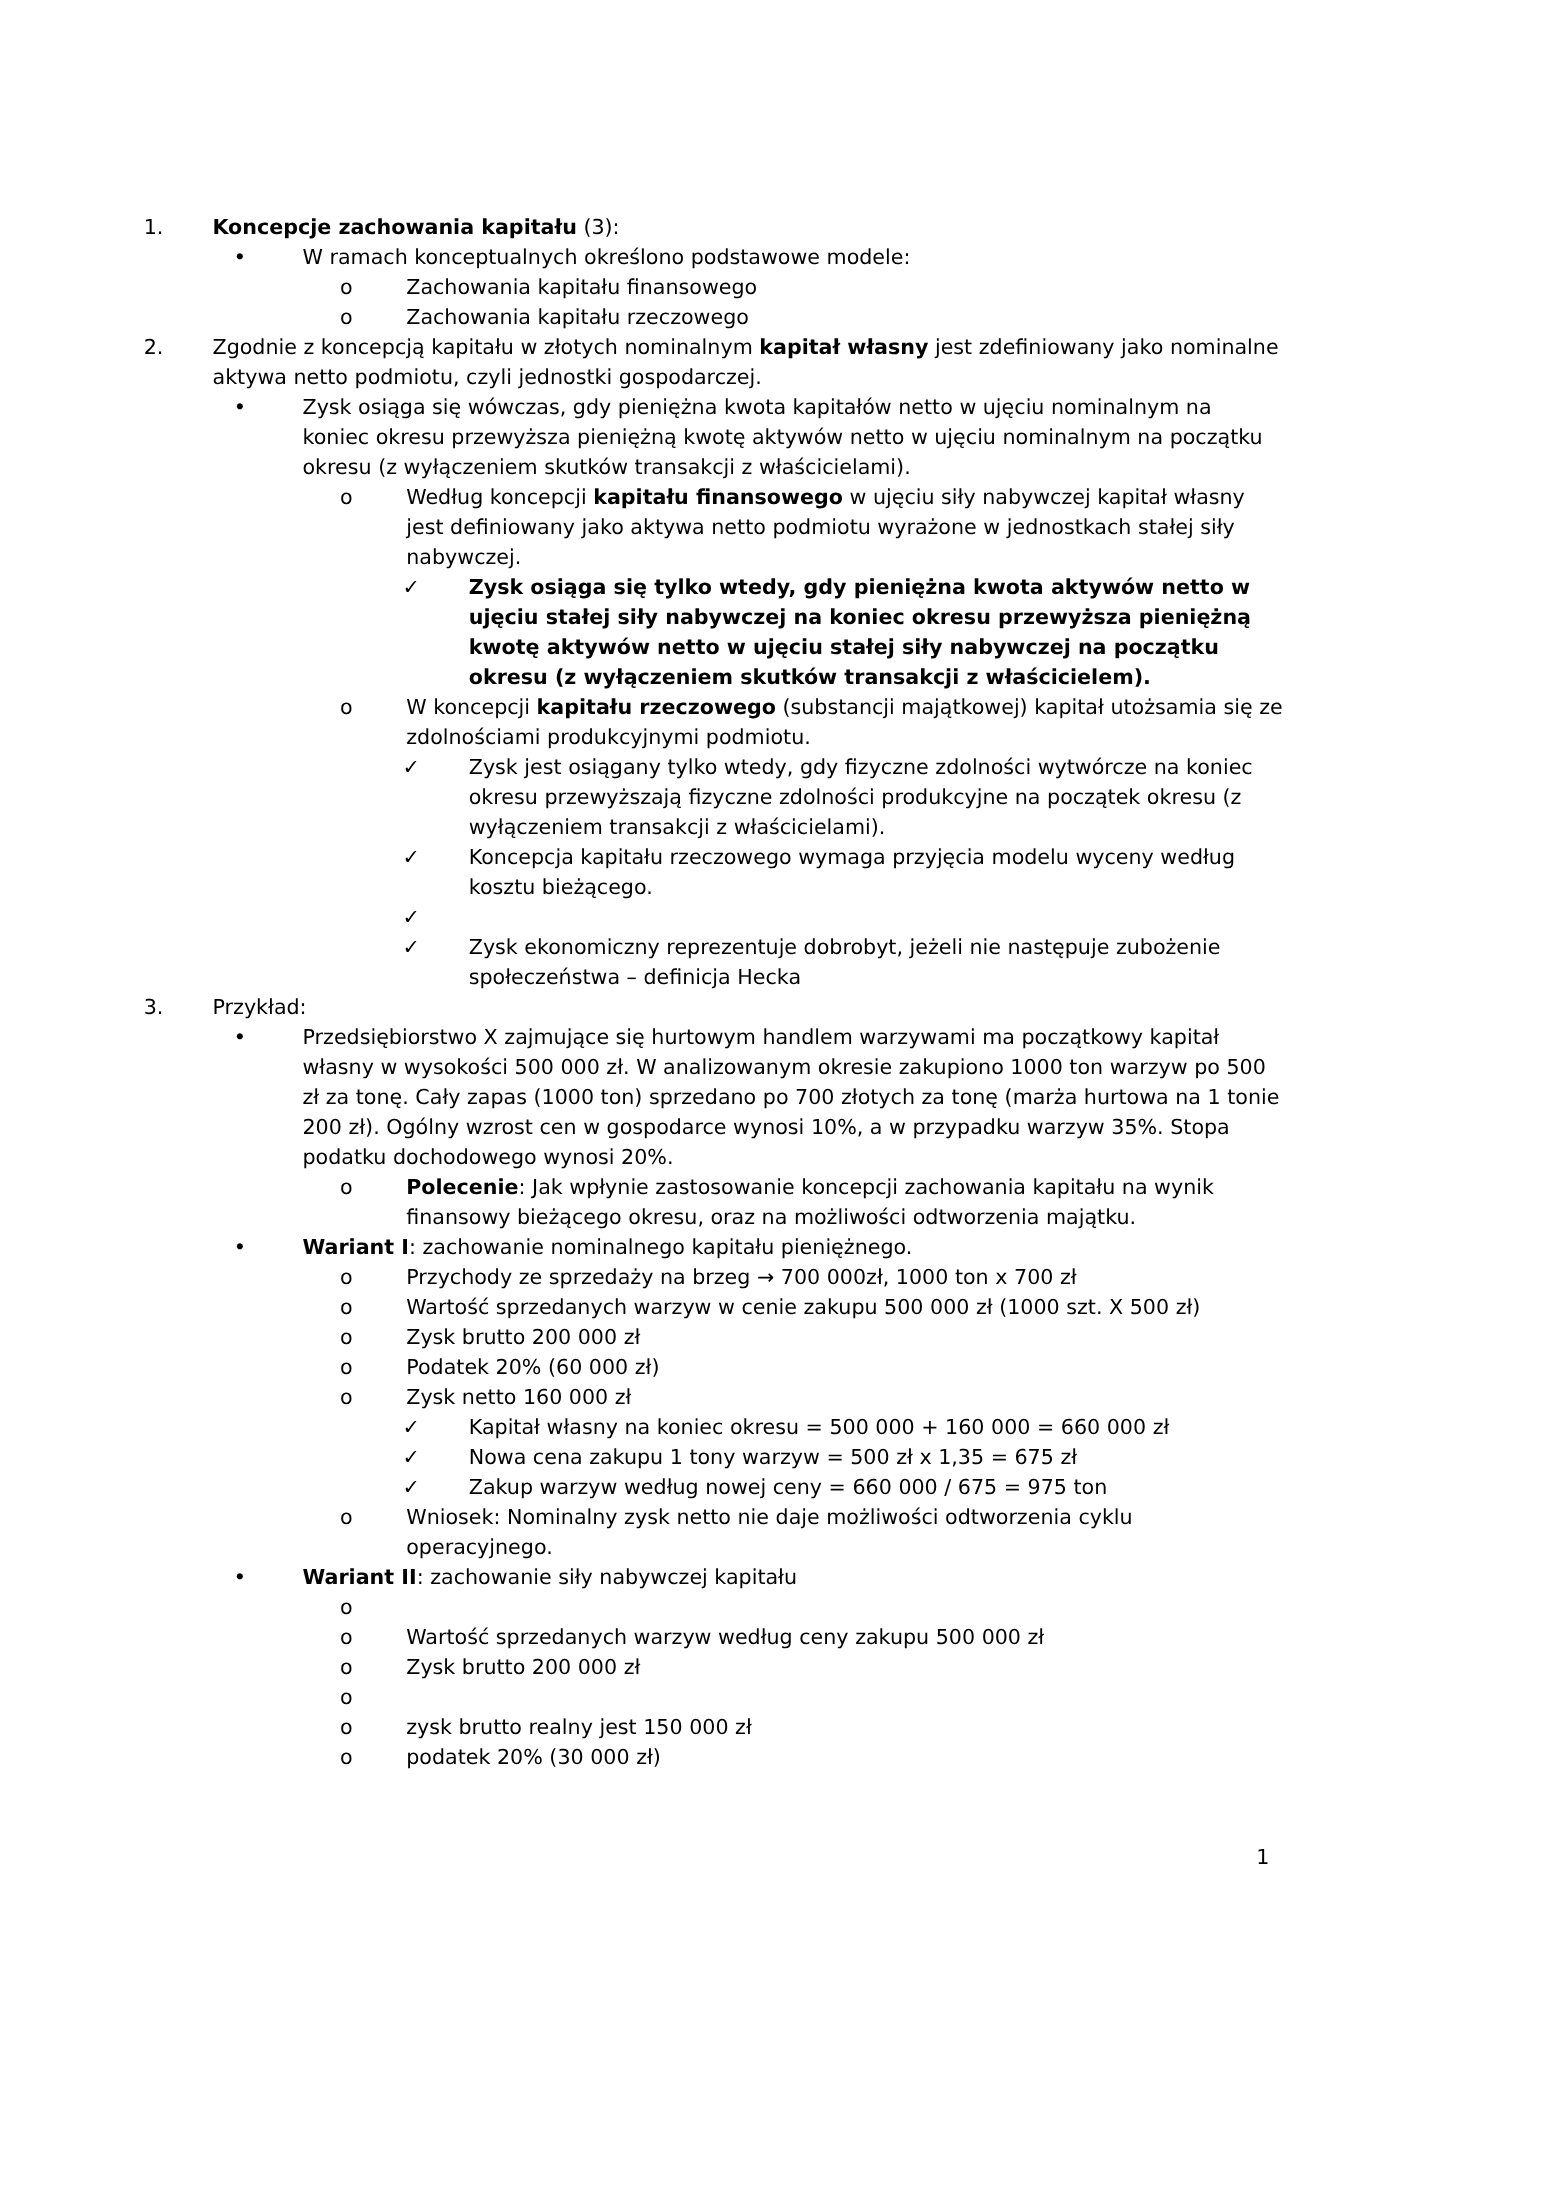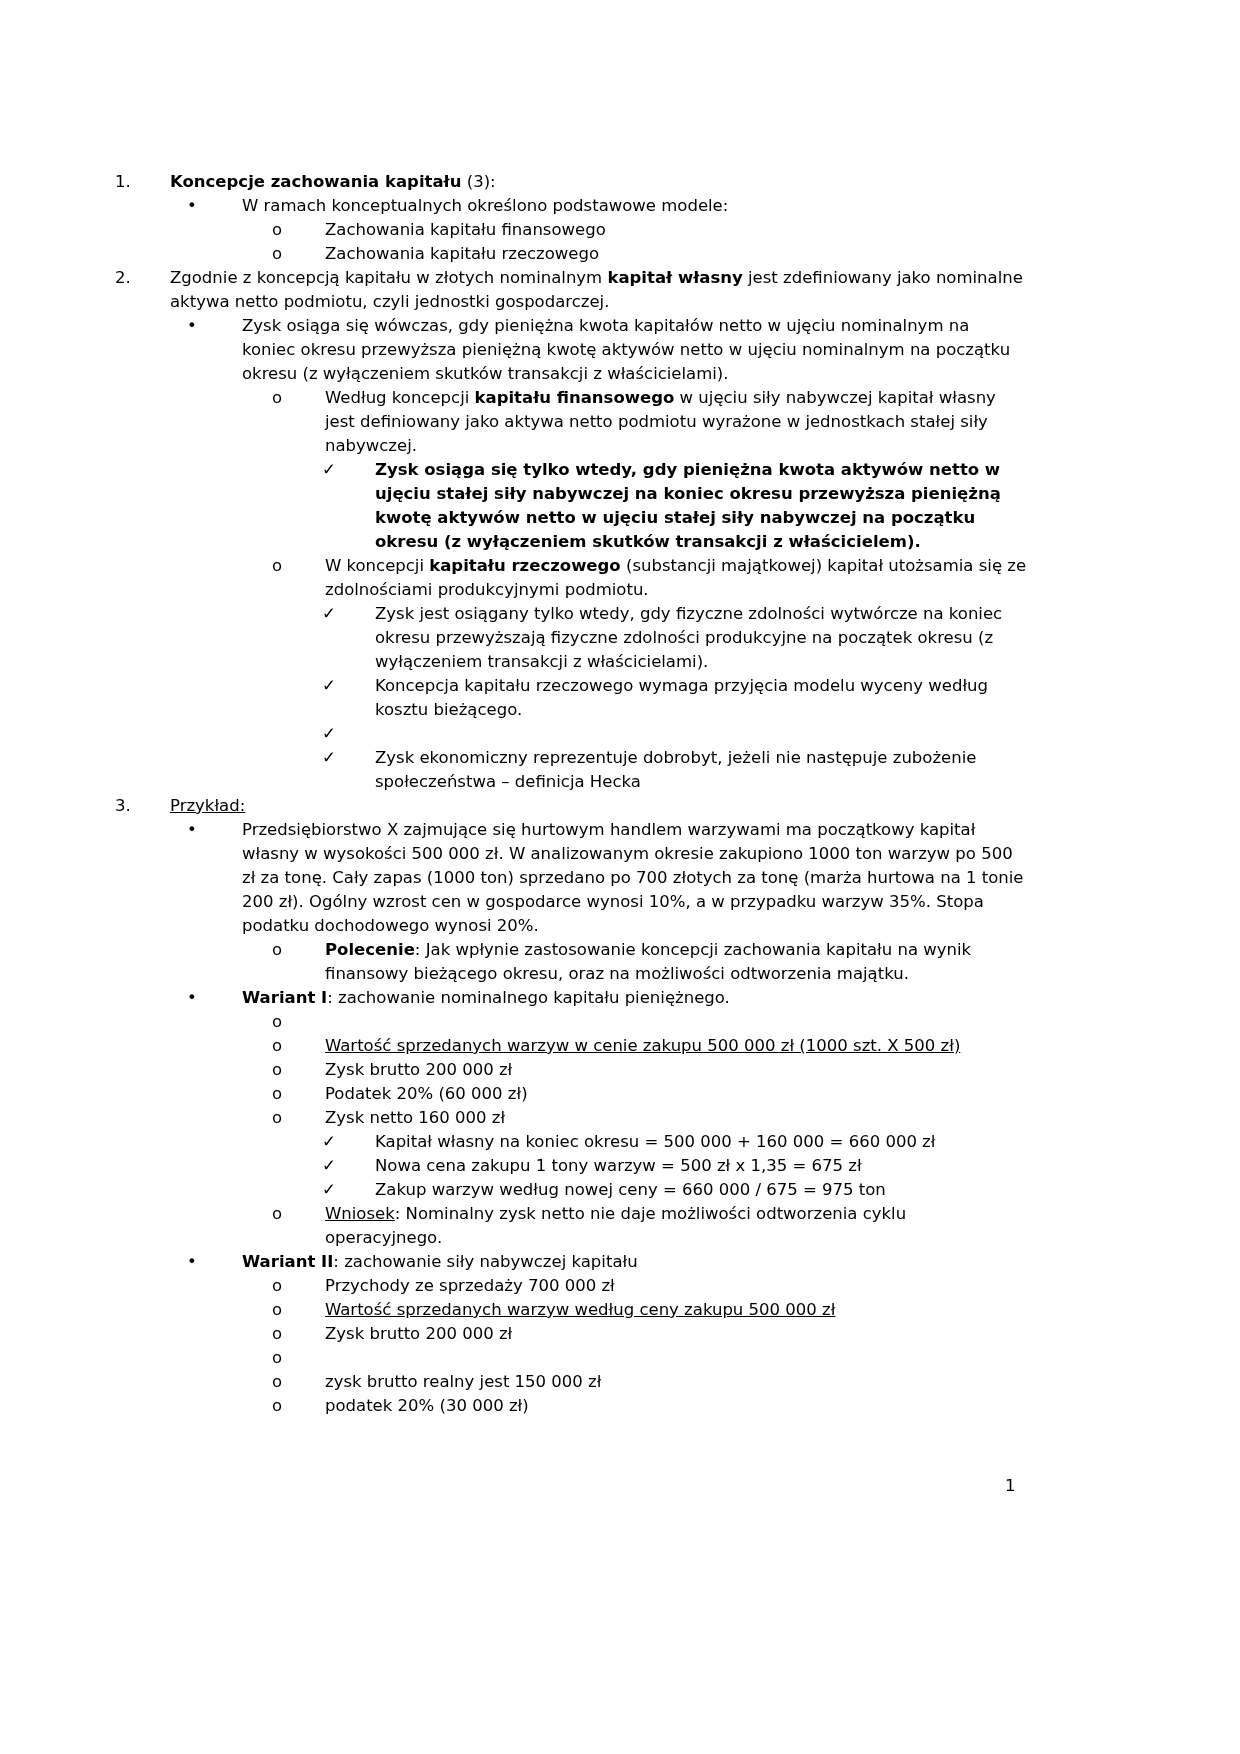--- a/index.html
+++ b/index.html
@@ -34,21 +34,21 @@
   .l1 { padding-left: 72px; }
   .l2 { padding-left: 157px; }
   .l3 { padding-left: 207px; }
   .marker { flex: 0 0 auto; }
   .m0 { width: 35px; }
   .m1 { width: 35px; }
   .m2 { width: 33px; }
   .m3 { width: 33px; font-weight: bold; }
   .text { flex: 1 1 auto; margin-left: 20px; }
   .b { font-weight: bold; }
-  .u { text-decoration: underline; }
+  .u { }
   .page-number {
     position: absolute;
     left: 1005px;
     top: 1474px;
     font-size: 16.5px;
     line-height: 24px;
   }
 </style>
 </head>
 <body>
@@ -117,20 +117,21 @@
       <div class="item l2">
         <span class="marker m2">o</span>
         <span class="text"><span class="b">Polecenie</span><span>: Jak wpłynie zastosowanie koncepcji zachowania kapitału na wynik finansowy bieżącego okresu, oraz na możliwości odtworzenia majątku.</span></span>
       </div>
       <div class="item l1">
         <span class="marker m1">•</span>
         <span class="text"><span class="b">Wariant I</span><span>: zachowanie nominalnego kapitału pieniężnego.</span></span>
       </div>
       <div class="item l2">
         <span class="marker m2">o</span>
+        <span class="text"><span>Przychody ze sprzedaży na brzeg → 700 000zł, 1000 ton x 700 zł</span></span>
       </div>
       <div class="item l2">
         <span class="marker m2">o</span>
         <span class="text"><span class="u">Wartość sprzedanych warzyw w cenie zakupu 500 000 zł (1000 szt. X 500 zł)</span></span>
       </div>
       <div class="item l2">
         <span class="marker m2">o</span>
         <span class="text"><span>Zysk brutto 200 000 zł</span></span>
       </div>
       <div class="item l2">
@@ -156,21 +157,20 @@
       <div class="item l2">
         <span class="marker m2">o</span>
         <span class="text"><span class="u">Wniosek</span><span>: Nominalny zysk netto nie daje możliwości odtworzenia cyklu operacyjnego.</span></span>
       </div>
       <div class="item l1">
         <span class="marker m1">•</span>
         <span class="text"><span class="b">Wariant II</span><span>: zachowanie siły nabywczej kapitału</span></span>
       </div>
       <div class="item l2">
         <span class="marker m2">o</span>
-        <span class="text"><span>Przychody ze sprzedaży 700 000 zł</span></span>
       </div>
       <div class="item l2">
         <span class="marker m2">o</span>
         <span class="text"><span class="u">Wartość sprzedanych warzyw według ceny zakupu 500 000 zł</span></span>
       </div>
       <div class="item l2">
         <span class="marker m2">o</span>
         <span class="text"><span>Zysk brutto 200 000 zł</span></span>
       </div>
       <div class="item l2">

